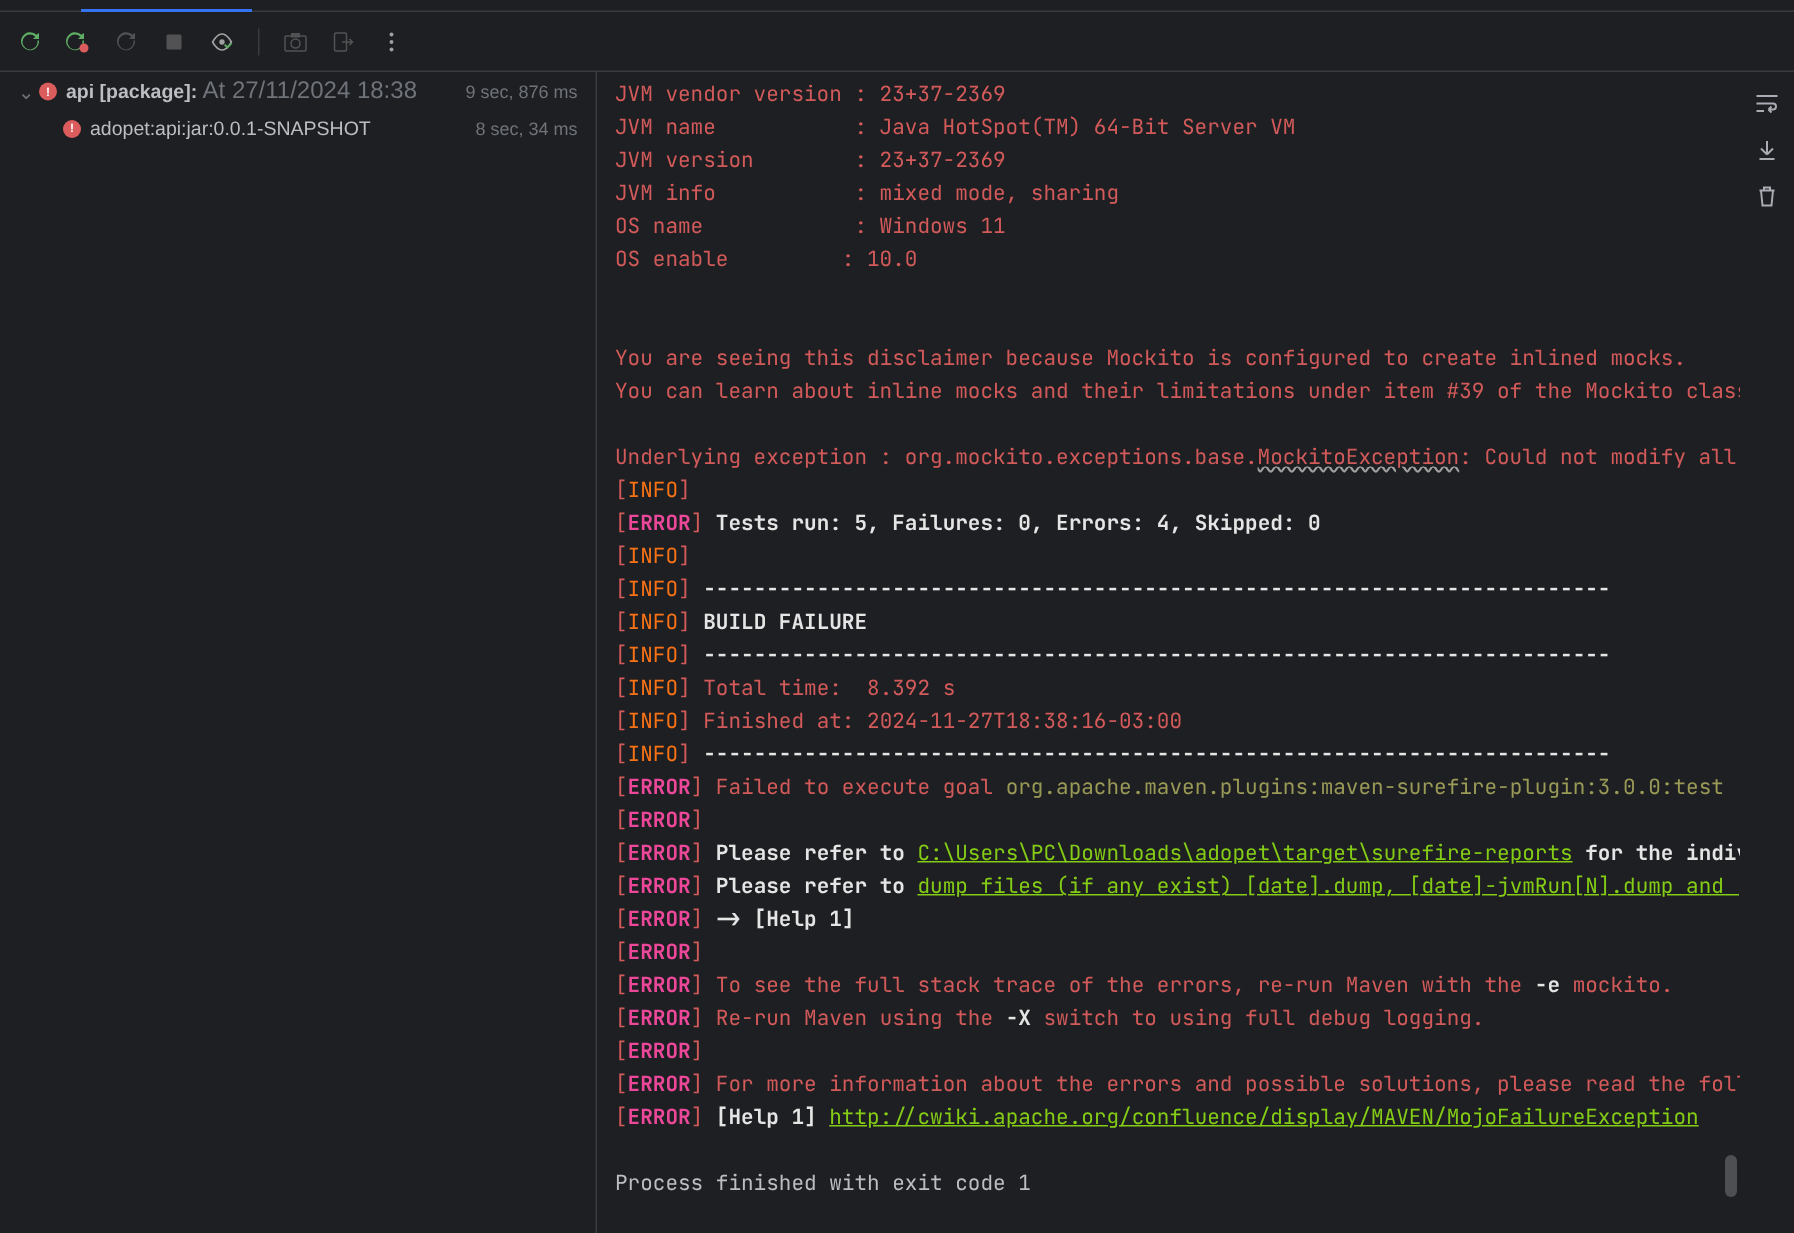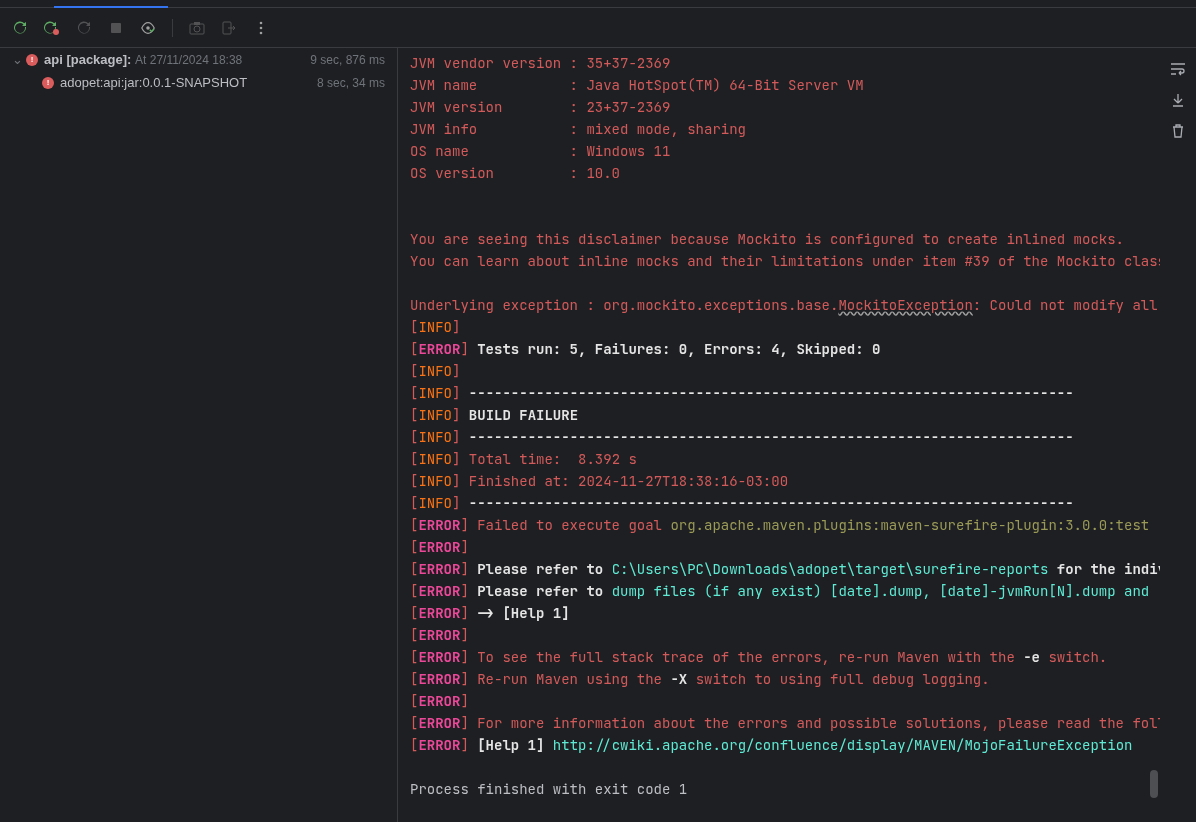--- a/index.html
+++ b/index.html
@@ -71,21 +71,21 @@
   margin-right: 6px;
   display: flex;
   align-items: center;
   justify-content: center;
   font-size: 8px;
   color: #fff;
   font-weight: bold;
 }
 .tree-label { flex: 1; color: #bcbec4; }
 .child .tree-label { color: #bcbec4; }
-.tree-meta { color: #6f737a; font-size: 12px; text-align: center; }
+.tree-meta { color: #6f737a; font-size: 16px; text-align: center; }
 .tree-time { color: #6f737a; font-size: 12px; white-space: nowrap; }
 .child { padding-left: 42px; }
 .console {
   flex: 1;
   background: #1e1f22;
   overflow: auto;
   padding: 4px 8px 40px 12px;
   font-family: "JetBrains Mono", Consolas, monospace;
   font-size: 14px;
   line-height: 22px;
@@ -99,21 +99,21 @@
   flex-direction: column;
   align-items: center;
   padding-top: 14px;
   gap: 14px;
 }
 .right-icon { color: #a9acb2; cursor: pointer; }
 .info-tag { color: #f97316; }
 .error-tag { color: #ec4899; font-weight: 600; }
 .bold-red { color: #e5e5e5; font-weight: 700; }
 .olive { color: #9a9a57; }
-.link { color: #5eead4; cursor: pointer; }
+.link { color: #84cc16; text-decoration: underline; cursor: pointer; }
 .normal { color: #bcbec4; margin-top: 20px; }
 .mockito-underline { text-decoration: underline; text-decoration-style: wavy; text-decoration-color: #a0a0a0; }
 .scrollbar-thumb {
   position: absolute;
   right: 2px;
   top: 722px;
   width: 8px;
   height: 28px;
   background: #4d4f53;
   border-radius: 4px;
@@ -187,26 +187,26 @@
       <span class="tree-label"><b>api [package]:</b> <span class="tree-meta">At 27/11/2024 18:38</span></span>
       <span class="tree-time">9 sec, 876 ms</span>
     </div>
     <div class="tree-row child">
       <span class="err-dot">!</span>
       <span class="tree-label">adopet:api:jar:0.0.1-SNAPSHOT</span>
       <span class="tree-time">8 sec, 34 ms</span>
     </div>
   </div>
 
-  <div class="console"><span>JVM vendor version : 35+37-2369</span>
+  <div class="console"><span>JVM vendor version : 23+37-2369</span>
 <span>JVM name           : Java HotSpot(TM) 64-Bit Server VM</span>
 <span>JVM version        : 23+37-2369</span>
 <span>JVM info           : mixed mode, sharing</span>
 <span>OS name            : Windows 11</span>
-<span>OS version         : 10.0</span>
+<span>OS enable         : 10.0</span>
 
 
 <span>You are seeing this disclaimer because Mockito is configured to create inlined mocks.</span>
 <span>You can learn about inline mocks and their limitations under item #39 of the Mockito class jav</span>
 
 <span>Underlying exception : org.mockito.exceptions.base.</span><span class="mockito-underline">MockitoException</span><span>: Could not modify all clas</span>
 <span>[</span><span class="info-tag">INFO</span><span>]</span>
 <span>[</span><span class="error-tag">ERROR</span><span>] </span><span class="bold-red">Tests run: 5, Failures: 0, Errors: 4, Skipped: 0</span>
 <span>[</span><span class="info-tag">INFO</span><span>]</span>
 <span>[</span><span class="info-tag">INFO</span><span>] </span><span class="bold-red">------------------------------------------------------------------------</span>
@@ -214,21 +214,21 @@
 <span>[</span><span class="info-tag">INFO</span><span>] </span><span class="bold-red">------------------------------------------------------------------------</span>
 <span>[</span><span class="info-tag">INFO</span><span>] </span><span>Total time:  8.392 s</span>
 <span>[</span><span class="info-tag">INFO</span><span>] </span><span>Finished at: 2024-11-27T18:38:16-03:00</span>
 <span>[</span><span class="info-tag">INFO</span><span>] </span><span class="bold-red">------------------------------------------------------------------------</span>
 <span>[</span><span class="error-tag">ERROR</span><span>] </span><span>Failed to execute goal </span><span class="olive">org.apache.maven.plugins:maven-surefire-plugin:3.0.0:test</span><span class="bold-red"> (defa</span>
 <span>[</span><span class="error-tag">ERROR</span><span>]</span>
 <span>[</span><span class="error-tag">ERROR</span><span>] </span><span class="bold-red">Please refer to </span><span class="link">C:\Users\PC\Downloads\adopet\target\surefire-reports</span><span class="bold-red"> for the individua</span>
 <span>[</span><span class="error-tag">ERROR</span><span>] </span><span class="bold-red">Please refer to </span><span class="link">dump files (if any exist) [date].dump, [date]-jvmRun[N].dump and [date]</span>
 <span>[</span><span class="error-tag">ERROR</span><span>] </span><span class="bold-red">-&gt; [Help 1]</span>
 <span>[</span><span class="error-tag">ERROR</span><span>]</span>
-<span>[</span><span class="error-tag">ERROR</span><span>] </span><span>To see the full stack trace of the errors, re-run Maven with the </span><span class="bold-red">-e</span><span> switch.</span>
+<span>[</span><span class="error-tag">ERROR</span><span>] </span><span>To see the full stack trace of the errors, re-run Maven with the </span><span class="bold-red">-e</span><span> mockito.</span>
 <span>[</span><span class="error-tag">ERROR</span><span>] </span><span>Re-run Maven using the </span><span class="bold-red">-X</span><span> switch to using full debug logging.</span>
 <span>[</span><span class="error-tag">ERROR</span><span>]</span>
 <span>[</span><span class="error-tag">ERROR</span><span>] </span><span>For more information about the errors and possible solutions, please read the followin</span>
 <span>[</span><span class="error-tag">ERROR</span><span>] </span><span class="bold-red">[Help 1] </span><span class="link">http://cwiki.apache.org/confluence/display/MAVEN/MojoFailureException</span>
 
 <span class="normal">Process finished with exit code 1</span>
 <div class="scrollbar-thumb"></div></div>
 
   <div class="right-icons">
     <div class="right-icon">

